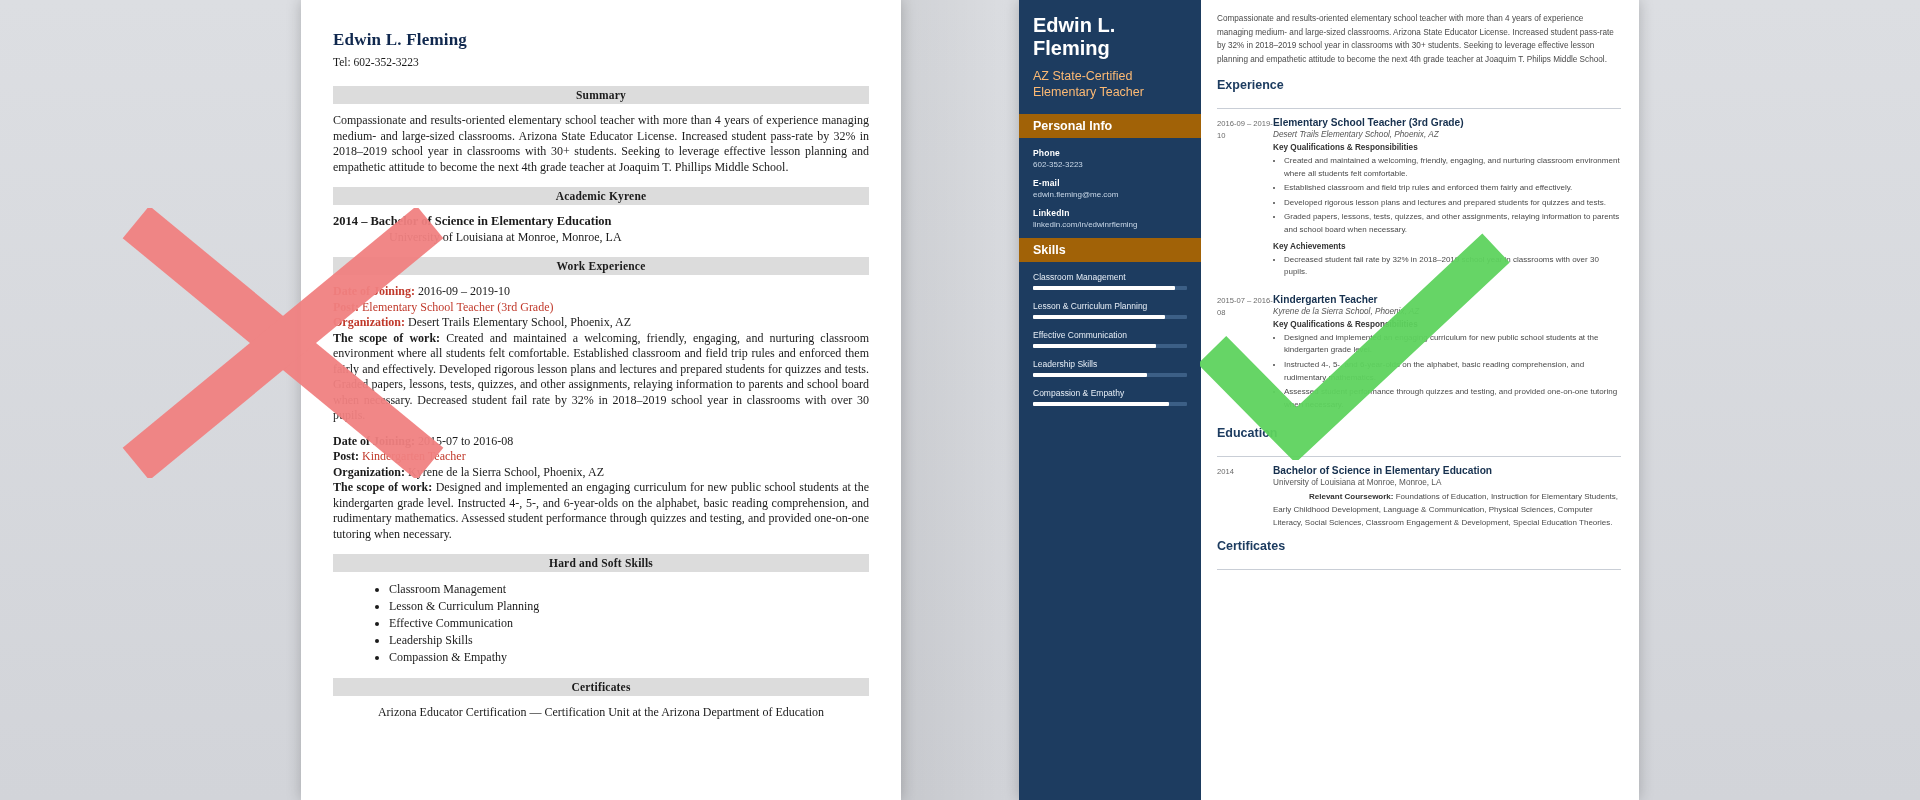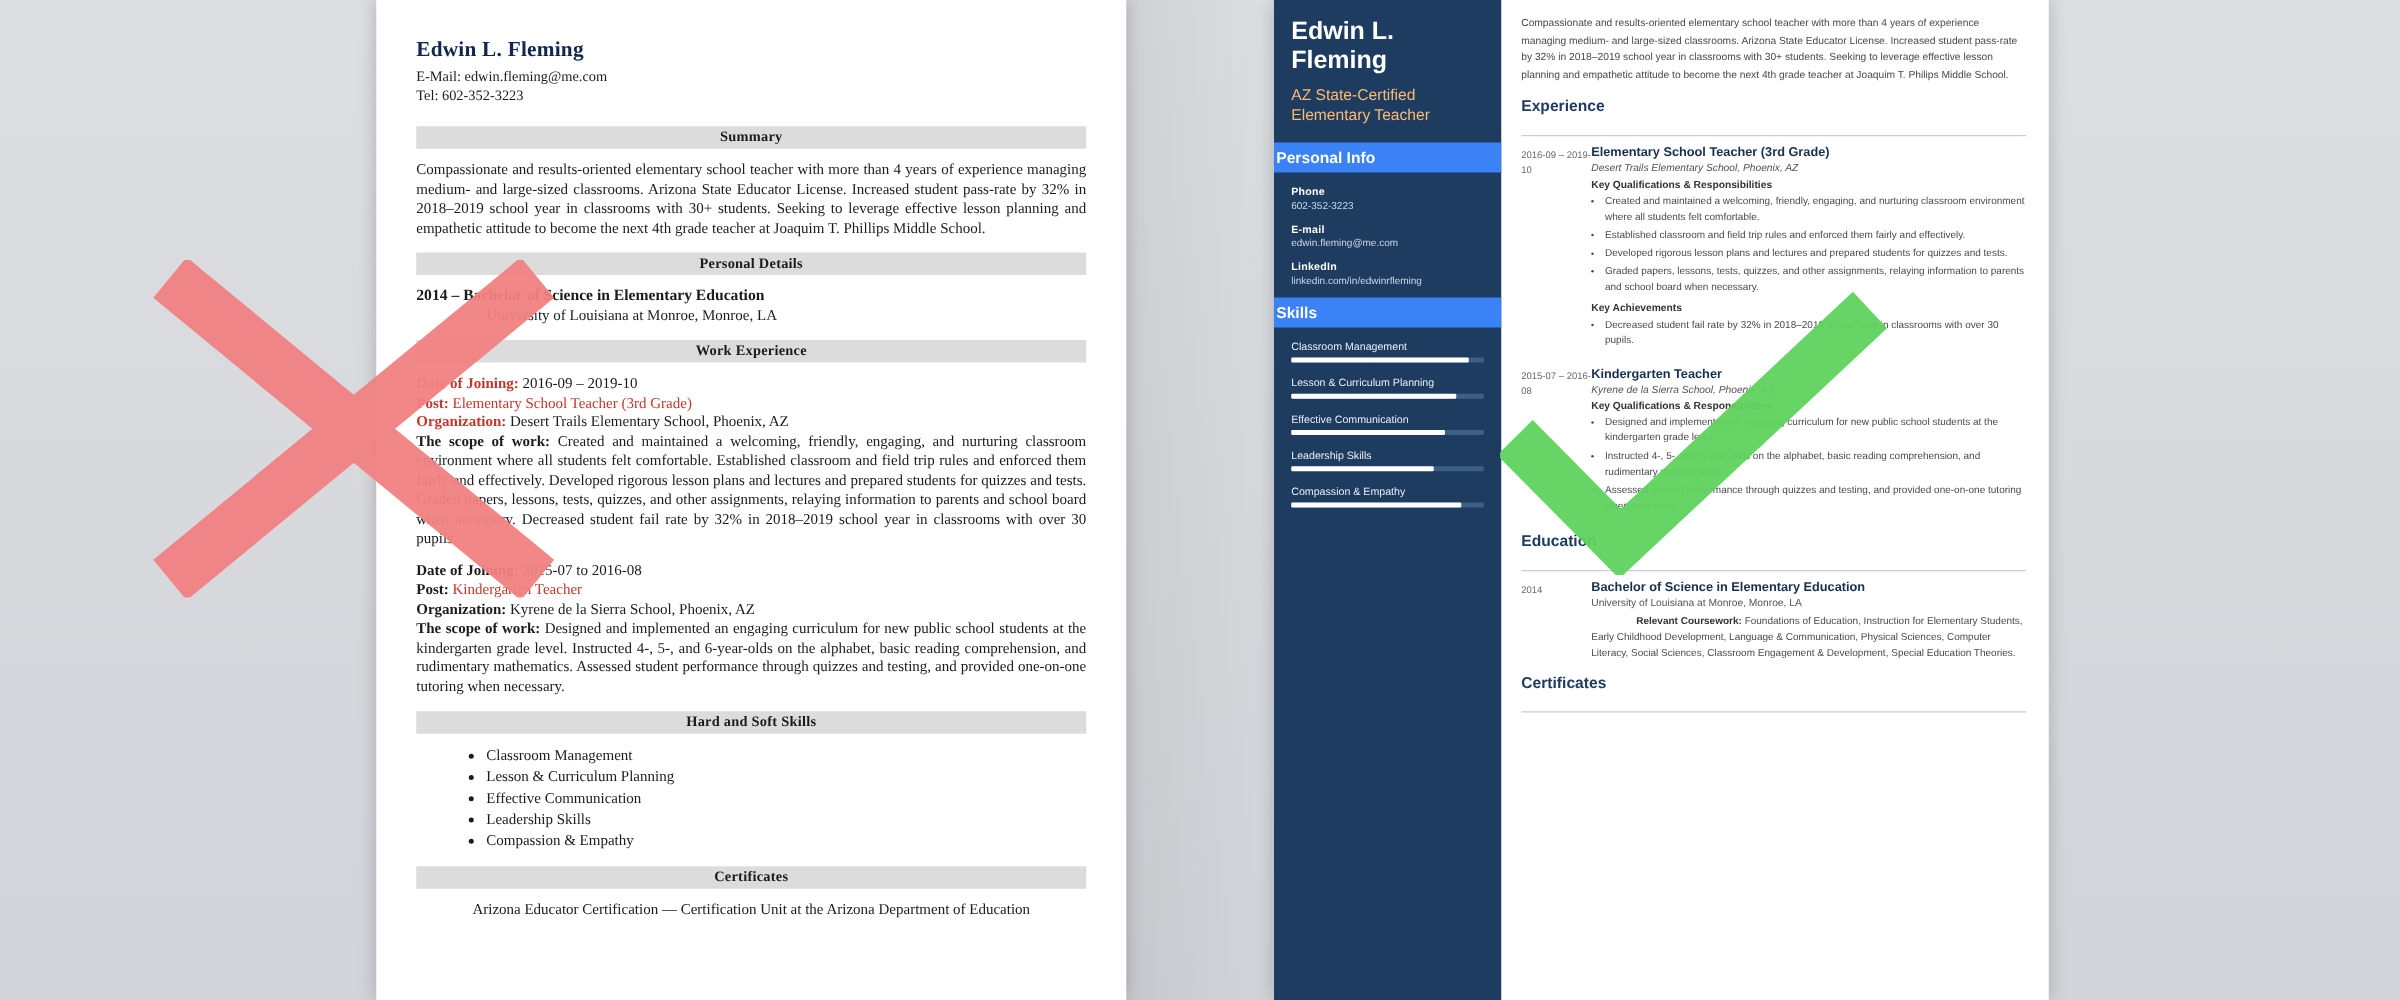--- a/index.html
+++ b/index.html
@@ -124,24 +124,24 @@
     line-height: 23px;
     margin: 0 0 8px 0;
   }
   .gtitle {
     font-size: 12.5px;
     line-height: 16px;
     color: #fdba74;
     margin: 0 0 14px 0;
   }
   .gsec {
-    background: #3b82f6;
+    background: #a16207;
     font-size: 12.5px;
     font-weight: bold;
-    padding: 5px 2px;
+    padding: 5px 14px;
     margin: 0 0 10px 0;
   }
   .gfield-label {
     font-size: 8.5px;
     font-weight: bold;
     margin: 0 0 2px 0;
     letter-spacing: .2px;
   }
   .gfield-val {
     font-size: 8px;
@@ -249,28 +249,27 @@
 </head>
 <body>
 
 <div class="stage">
 
   <div class="divider-left"></div>
 
   <div class="resume-bad">
     <div class="bad-name">Edwin L. Fleming</div>
     <div class="bad-contact">
-      <div>E-Mail: edwin.fleming@me.com</div>
       <div>Tel: 602-352-3223</div>
     </div>
 
     <div class="bad-secbar">Summary</div>
     <p class="bad-p">Compassionate and results-oriented elementary school teacher with more than 4 years of experience managing medium- and large-sized classrooms. Arizona State Educator License. Increased student pass-rate by 32% in 2018–2019 school year in classrooms with 30+ students. Seeking to leverage effective lesson planning and empathetic attitude to become the next 4th grade teacher at Joaquim T. Phillips Middle School.</p>
 
-    <div class="bad-secbar">Personal Details</div>
+    <div class="bad-secbar">Academic Kyrene</div>
     <div class="bad-edu-line">2014 – Bachelor of Science in Elementary Education</div>
     <div class="bad-edu-sub">University of Louisiana at Monroe, Monroe, LA</div>
 
     <div class="bad-secbar">Work Experience</div>
 
     <div class="bad-job">
       <p class="bad-kv">
         <b class="hl-red">Date of Joining:</b>
         <span>2016-09 – 2019-10</span>
       </p>

